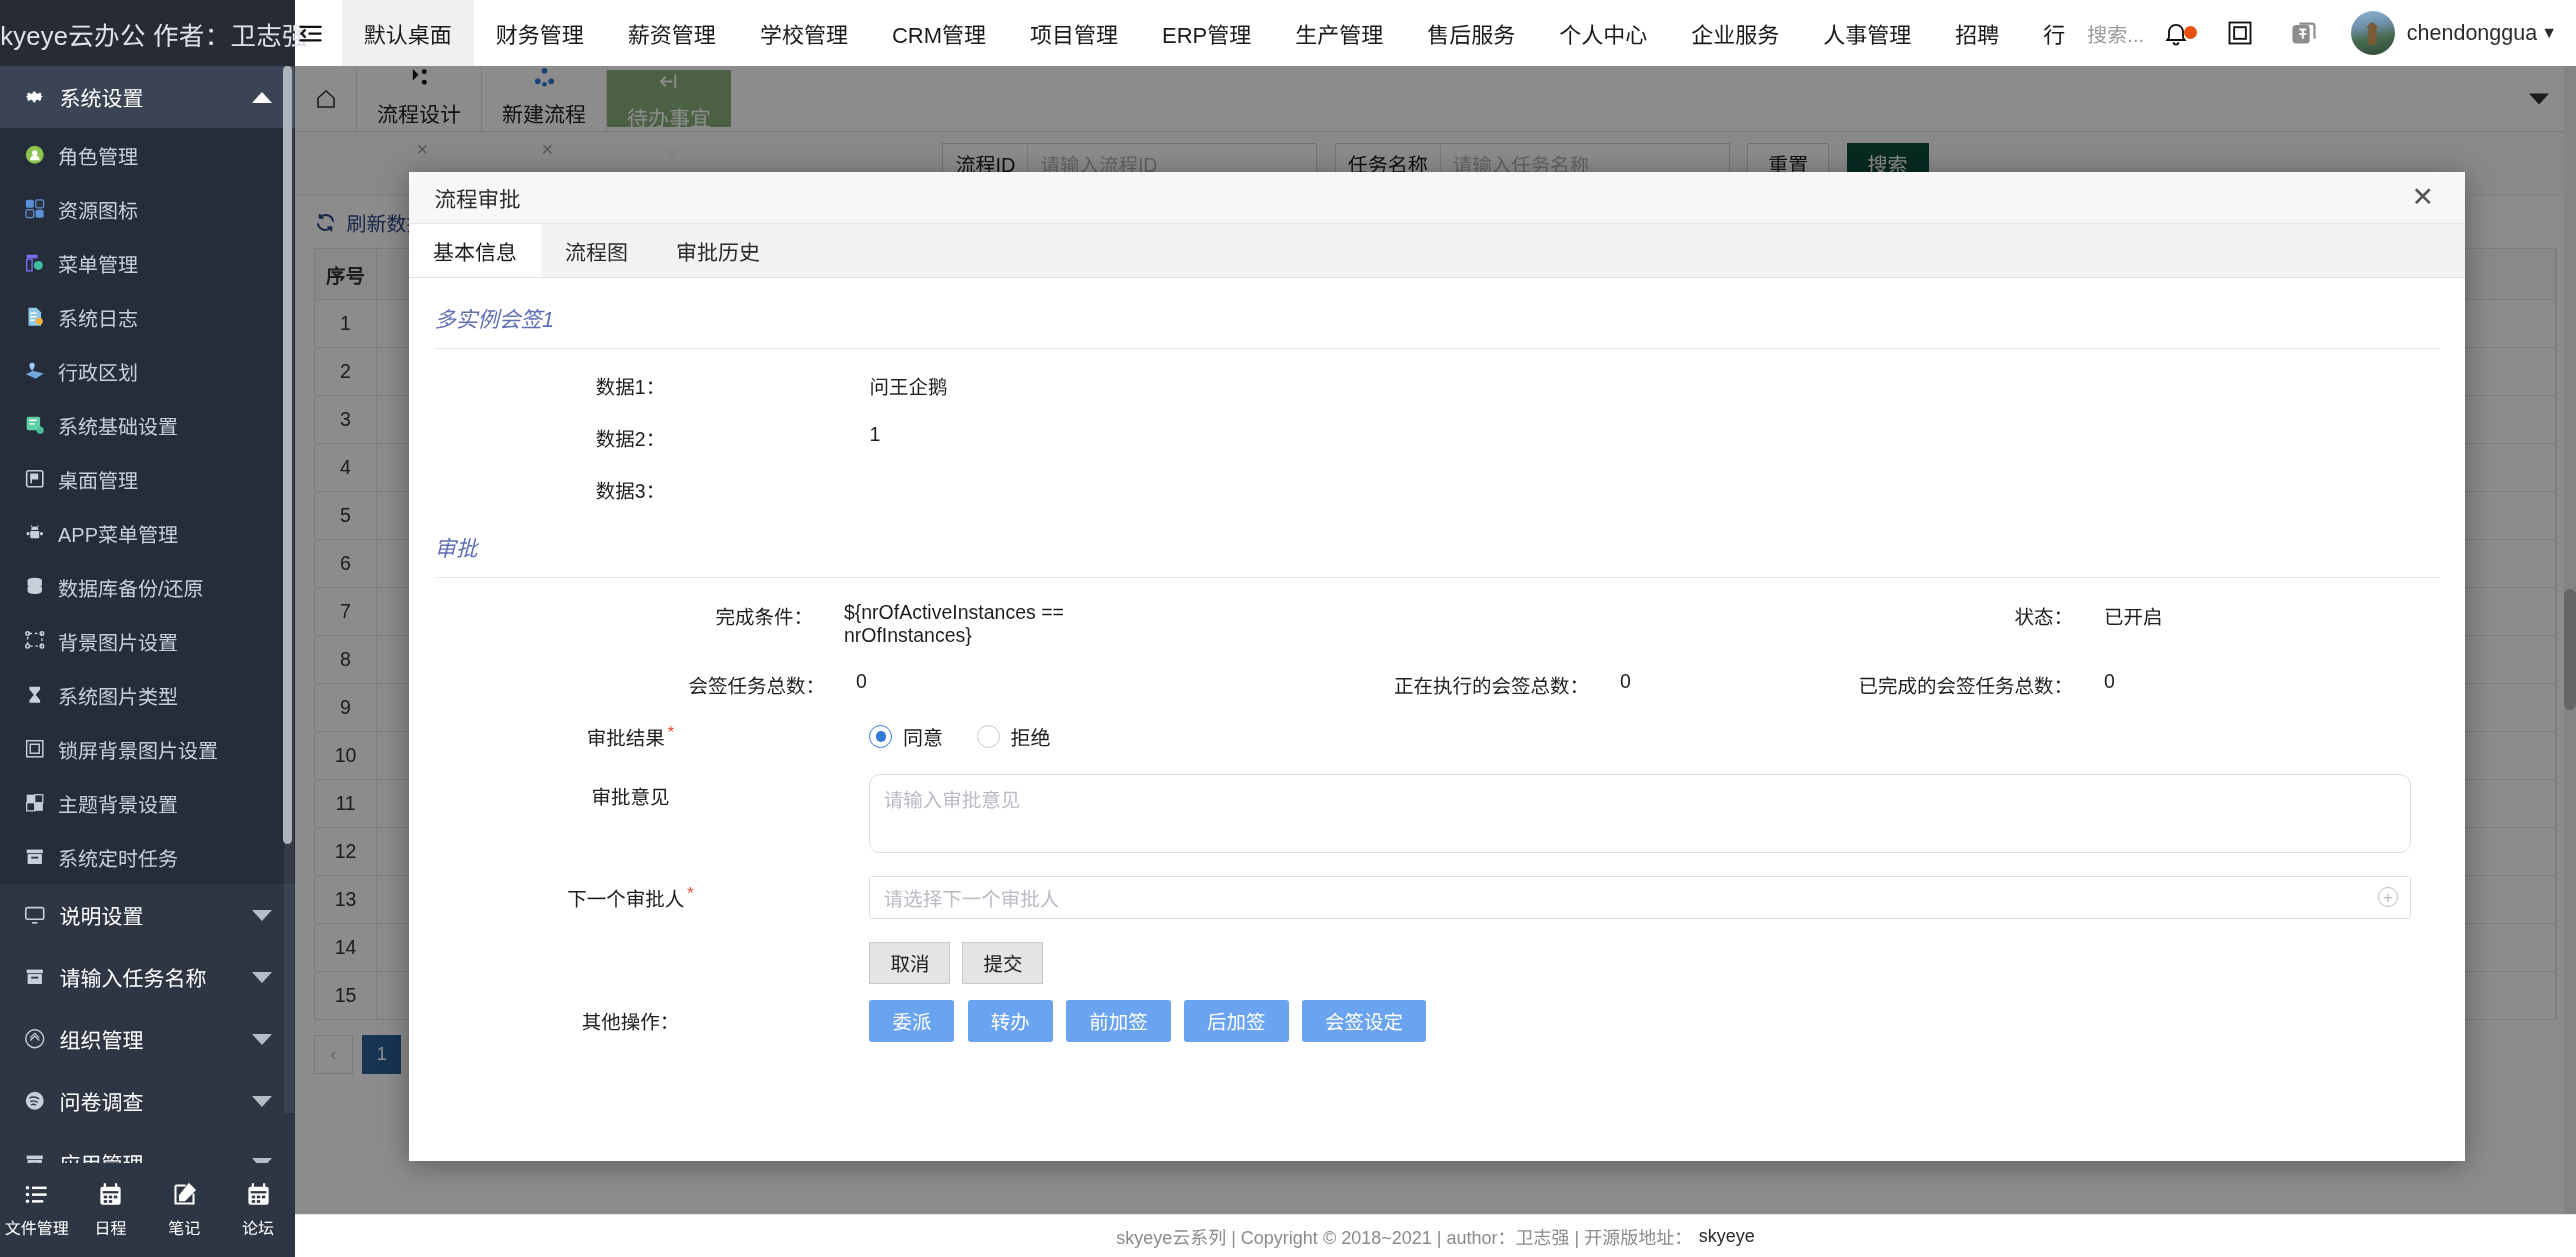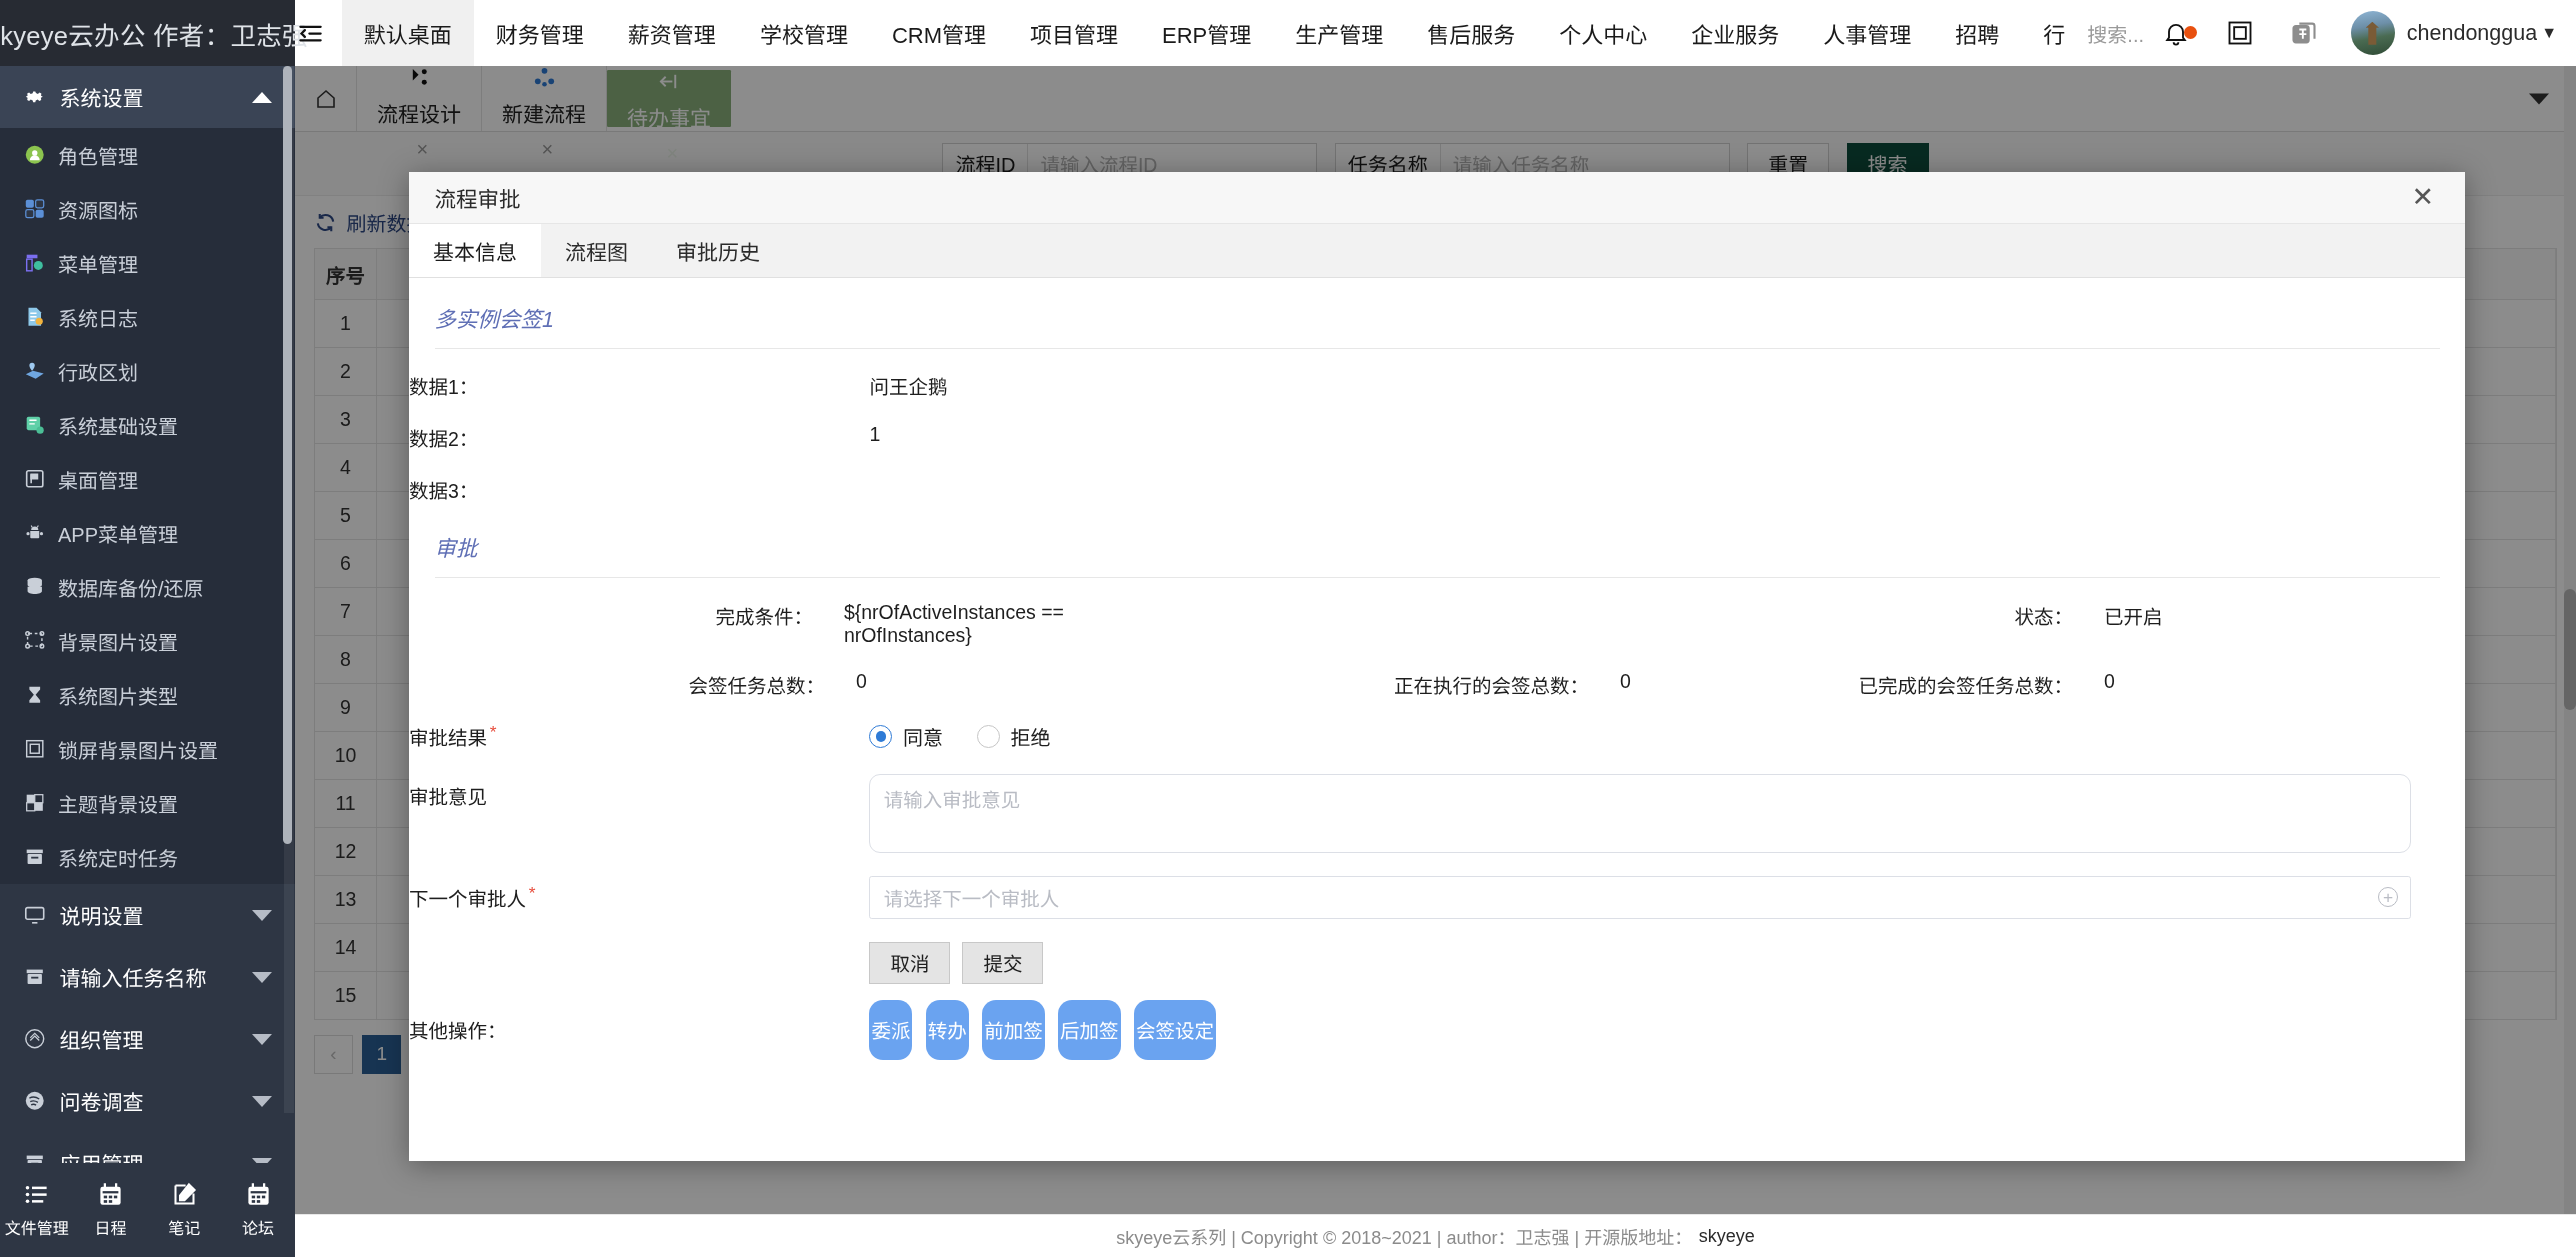--- a/index.html
+++ b/index.html
@@ -249,21 +249,21 @@
   }
   .mtab.active { background: #ffffff; color: #1a1a1a; }
   .modal-body { padding: 0 0 0 0; height: 882px; overflow: hidden; position: relative; }
 
   .sec-title {
     font-size: 21.5px; color: #5f6fb5; padding: 24px 0 0 25.5px; font-style: italic;
   }
   .sec-rule { height: 0.7px; background: #e7e7e7; margin: 14.8px 25.5px 0 25.5px; }
 
   .frow { display: flex; align-items: flex-start; margin-top: 23px; }
-  .f-lab-a { width: 443px; text-align: left; font-size: 19.5px; color: #1e1e1e; }
+  .f-lab-a { width: 443px; text-align: center; font-size: 19.5px; color: #1e1e1e; }
   .f-val { font-size: 19.5px; color: #1e1e1e; margin-left: 17.4px; }
   .req::after { content: "*"; color: #e74c3c; font-size: 17.4px; margin-left: 2.7px; vertical-align: top; }
 
   .col3 { display: flex; width: 100%; }
   .c3a { width: 778px; display: flex; }
   .c3b { width: 671px; display: flex; }
   .c3c { flex: 1; display: flex; }
   .lab-r { text-align: right; font-size: 19.5px; color: #1e1e1e; white-space: nowrap; }
   .val-l { font-size: 19.5px; color: #1e1e1e; margin-left: 31px; }
 
@@ -293,22 +293,22 @@
     width: 20px; height: 20px; border-radius: 50%; border: 1.3px solid #b9bcc4;
     color: #b9bcc4; display: flex; align-items: center; justify-content: center;
     font-size: 17.4px; line-height: 1; cursor: pointer;
   }
 
   .btn-plain {
     height: 42px; padding: 0 20px; font-size: 19.5px; color: #1e1e1e;
     background: #e4e4e4; border: 0.7px solid #c8c8c8; cursor: pointer; margin-right: 12px;
   }
   .btn-blue {
-    height: 60px; padding: 0 2px; font-size: 19.5px; color: #ffffff;
-    background: #6aa3f0; border: none; border-radius: 14px; cursor: pointer; margin-right: 13.4px;
+    height: 42px; padding: 0 23px; font-size: 19.5px; color: #ffffff;
+    background: #6aa3f0; border: none; border-radius: 3px; cursor: pointer; margin-right: 13.4px;
   }
 </style>
 </head>
 <body>
 
 <div class="topbar">
   <div class="brand">skyeye云办公 作者：卫志强</div>
 
   <div class="collapse-btn">
     <svg viewBox="0 0 24 24" fill="none" stroke="#111" stroke-width="2" stroke-linecap="round">

